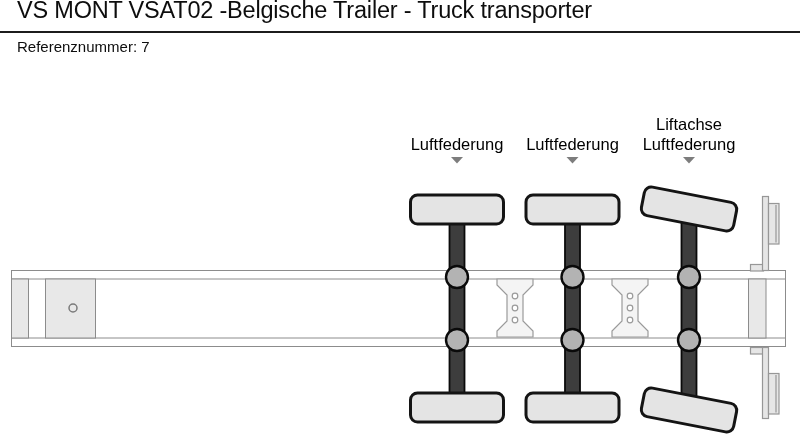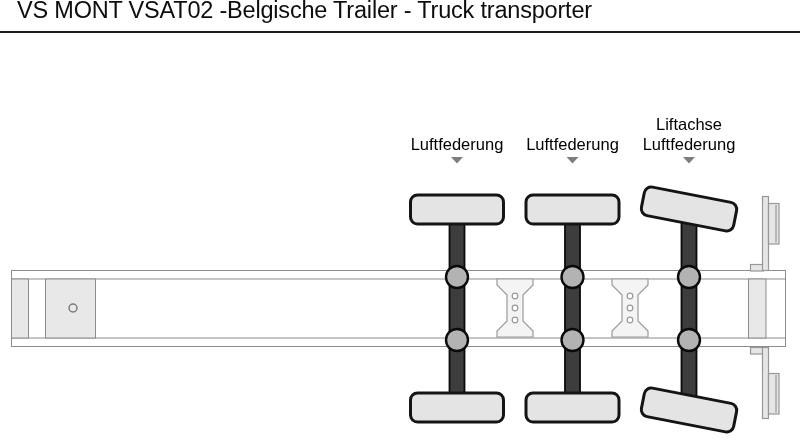--- a/index.html
+++ b/index.html
@@ -55,20 +55,21 @@
     text-anchor: middle;
   }
 </style>
 </head>
 <body>
 
 <div class="page">
 
   <div class="title">VS MONT VSAT02 -Belgische Trailer - Truck transporter</div>
   <div class="divider"></div>
+  <div class="refnum">Referenznummer: 7</div>
 
   <svg class="diagram" width="800" height="440" viewBox="0 0 800 440">
 
     <g>
       <rect class="frame-outline" x="11.5" y="270.5" width="774" height="76"></rect>
       <line class="rail-line" x1="11.5" y1="279" x2="785.5" y2="279"></line>
       <line class="rail-line" x1="11.5" y1="338" x2="785.5" y2="338"></line>
       <rect class="plate" x="11.5" y="279" width="17" height="59"></rect>
       <rect class="plate" x="45.5" y="279" width="50" height="59"></rect>
       <circle class="kingpin" cx="73" cy="308" r="4"></circle>

